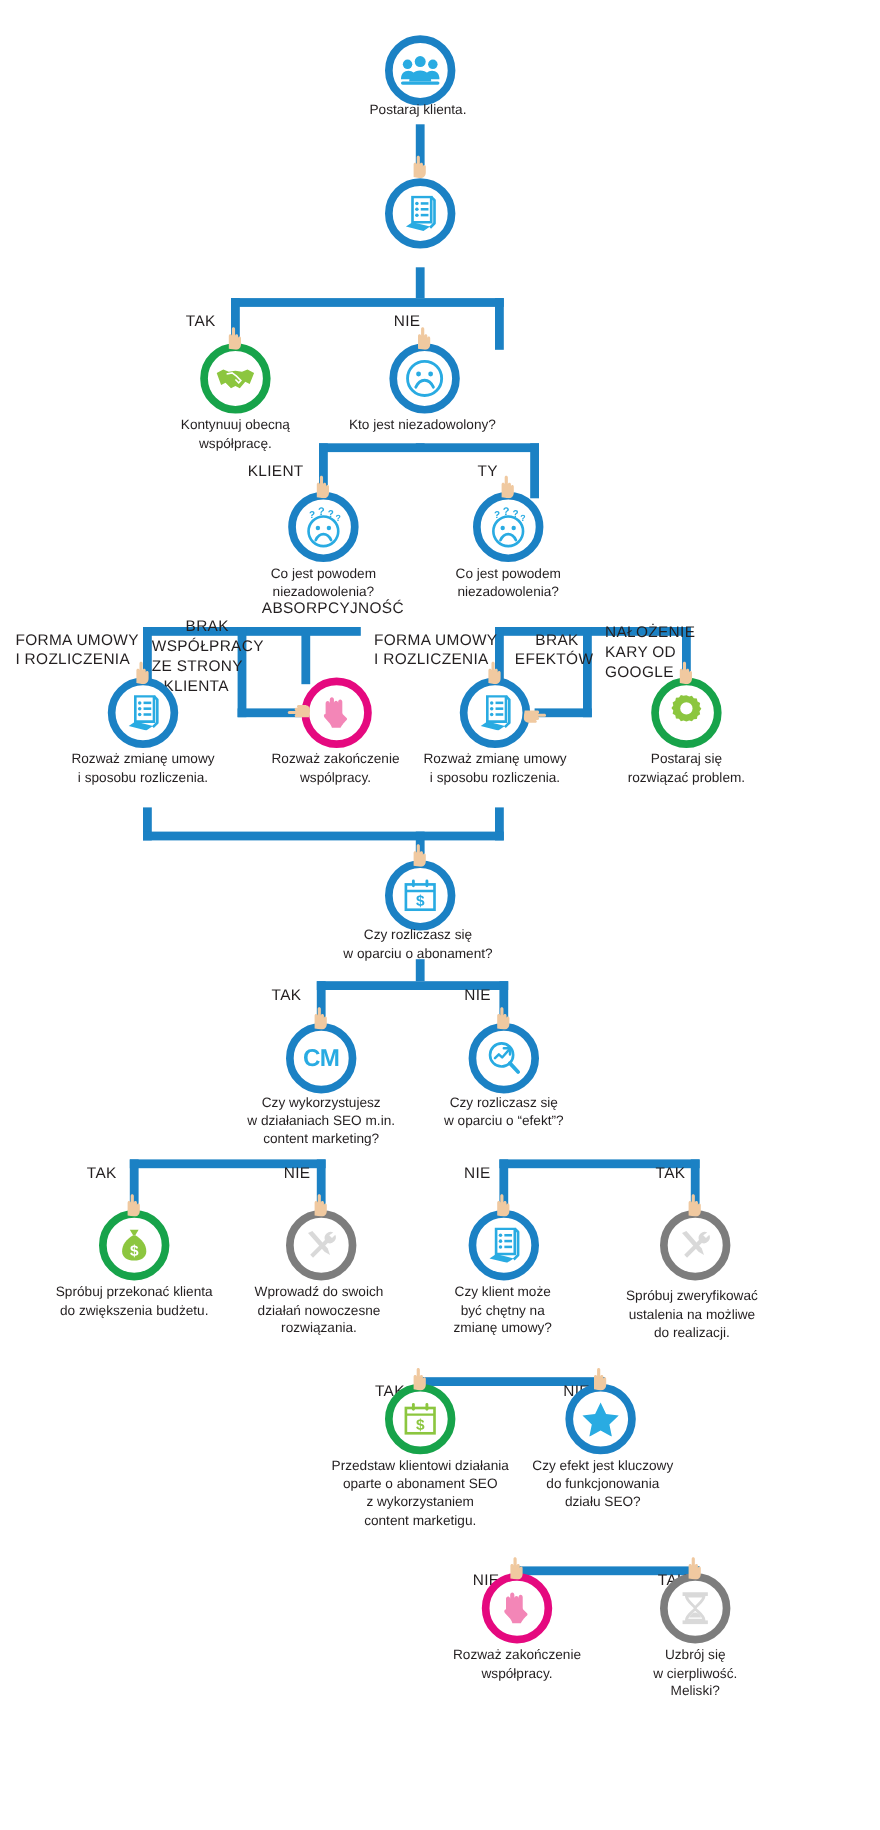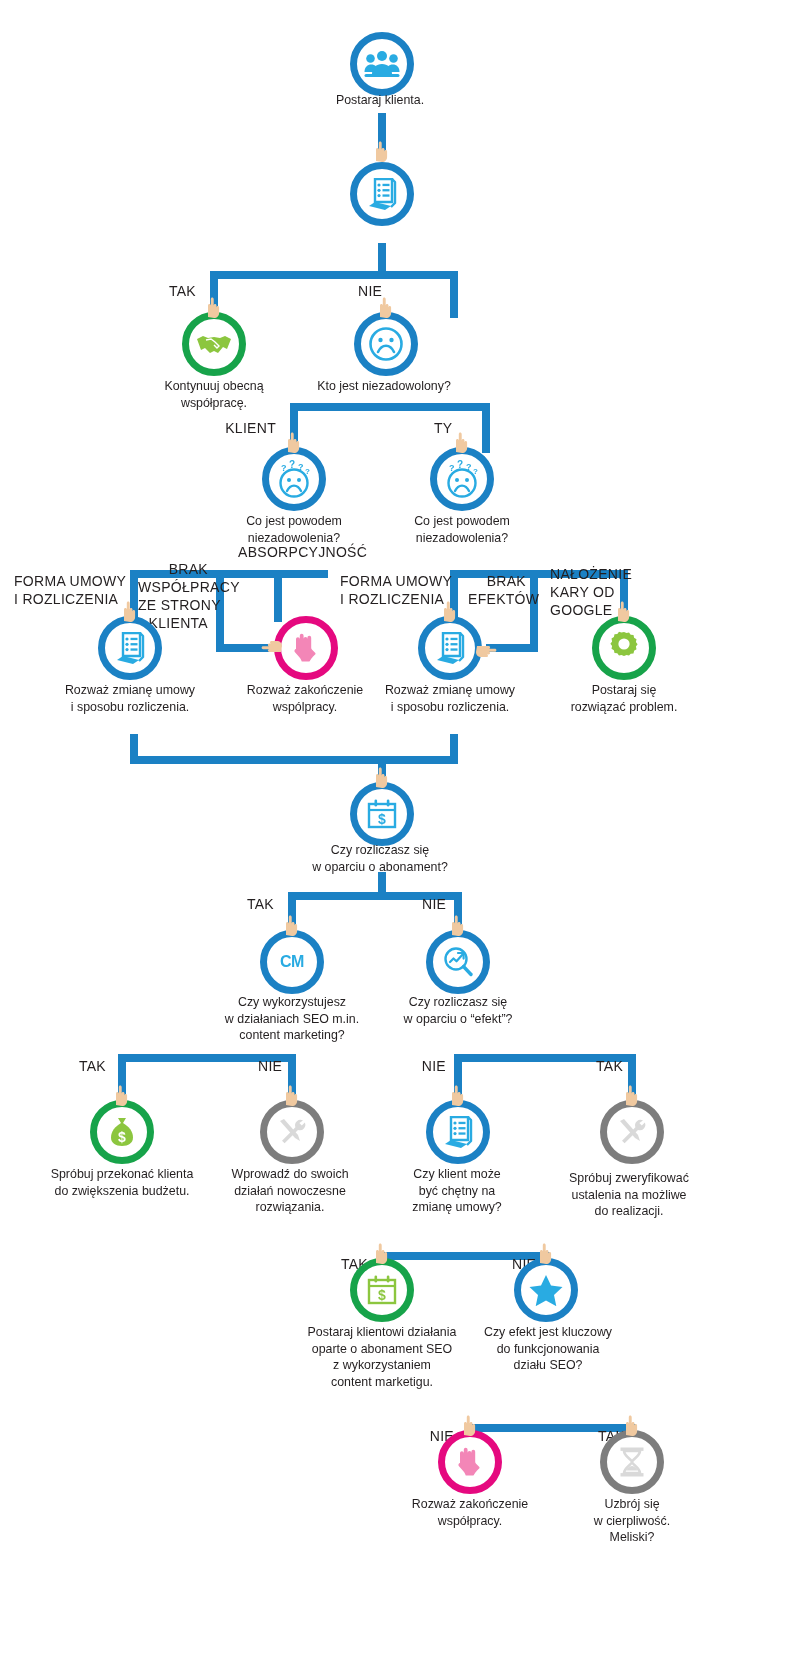--- a/index.html
+++ b/index.html
@@ -18,21 +18,21 @@
 
   
   .node{position:absolute;width:64px;height:64px;border-radius:50%;
         box-sizing:border-box;border:7px solid #1b81c4;background:#fff;
         display:flex;align-items:center;justify-content:center;}
   .node.blue{border-color:#1b81c4;}
   .node.green{border-color:#17a34a;}
   .node.pink{border-color:#e5097f;}
   .node.grey{border-color:#7d7d7d;}
   .node svg{display:block;}
-  .node .cm{font-size:16px;font-weight:bold;color:#29abe2;letter-spacing:-0.5px;
+  .node .cm{font-size:22px;font-weight:bold;color:#29abe2;letter-spacing:-0.5px;
             font-family:"Liberation Sans",sans-serif;}
 
   
   .hand{position:absolute;width:18px;height:22px;z-index:6;pointer-events:none;}
 
   
   .cap{position:absolute;text-align:center;font-size:12.4px;line-height:1.33;
        color:#231f20;white-space:pre;}
   
   .blab{position:absolute;font-size:14px;font-weight:normal;line-height:1.28;
@@ -388,21 +388,21 @@
       <rect x="2" y="5" width="26" height="23" fill="none" stroke="#8cc63f" stroke-width="2.4"></rect>
       <path d="M2 11h26" stroke="#8cc63f" stroke-width="2.2"></path>
       <rect x="7.5" y="0.5" width="2.6" height="7" rx="1.3" fill="#8cc63f"></rect>
       <rect x="19.8" y="0.5" width="2.6" height="7" rx="1.3" fill="#8cc63f"></rect>
       <text x="15" y="25" font-size="14" font-weight="bold" fill="#8cc63f" text-anchor="middle" font-family="Liberation Sans, sans-serif">$</text>
     </svg>
   </div>
   <svg class="hand" style="left:370px;top:1242px;" viewBox="0 0 18 22">
       <path d="M6 21V9.5c0-1 .6-1.6 1.4-1.6s1.4.6 1.4 1.6V3.2c0-1 .6-1.6 1.4-1.6s1.5.6 1.5 1.6v6.3c0-1 .6-1.6 1.4-1.6s1.4.6 1.4 1.6v2c0-.9.6-1.5 1.3-1.5s1.3.6 1.3 1.5v5.2c0 3.2-2 5.3-5 5.3z" fill="#f0c9a0"></path>
     </svg>
-  <div class="cap" style="left:290px;top:1324px;width:184px;">Postaraj klientowi działania
+  <div class="cap" style="left:290px;top:1324px;width:184px;">Przedstaw klientowi działania
 oparte o abonament SEO
 z wykorzystaniem
 content marketigu.</div>
 
   <div class="node blue" style="left:514px;top:1258px;">
     <svg width="34" height="32" viewBox="0 0 34 32">
       <path d="M17 1l5 10.5 11.5 1.4-8.5 8 2.3 11.3L17 26.5 6.7 32.2 9 20.9.5 12.9 12 11.5z" fill="#29abe2"></path>
     </svg>
   </div>
   <svg class="hand" style="left:534px;top:1242px;" viewBox="0 0 18 22">

